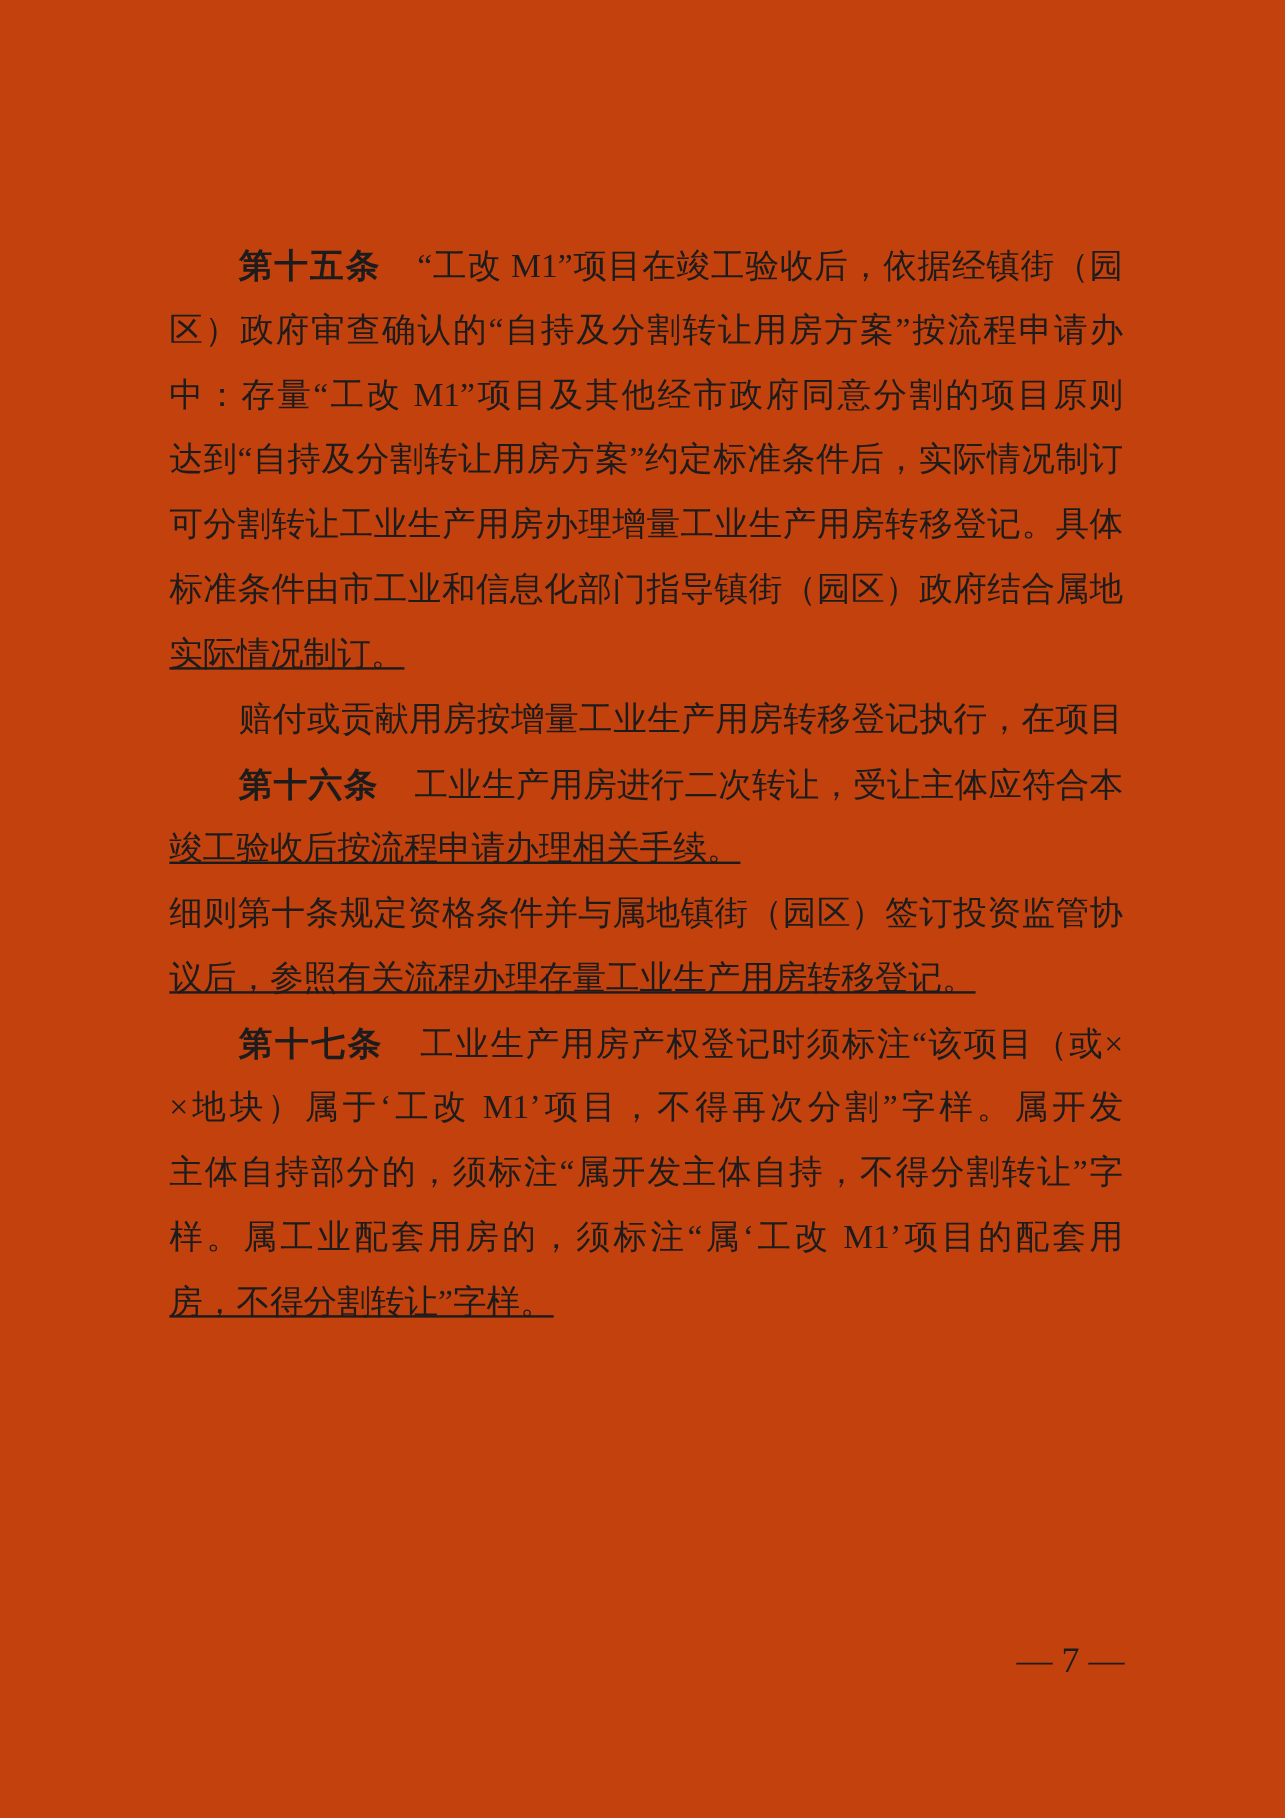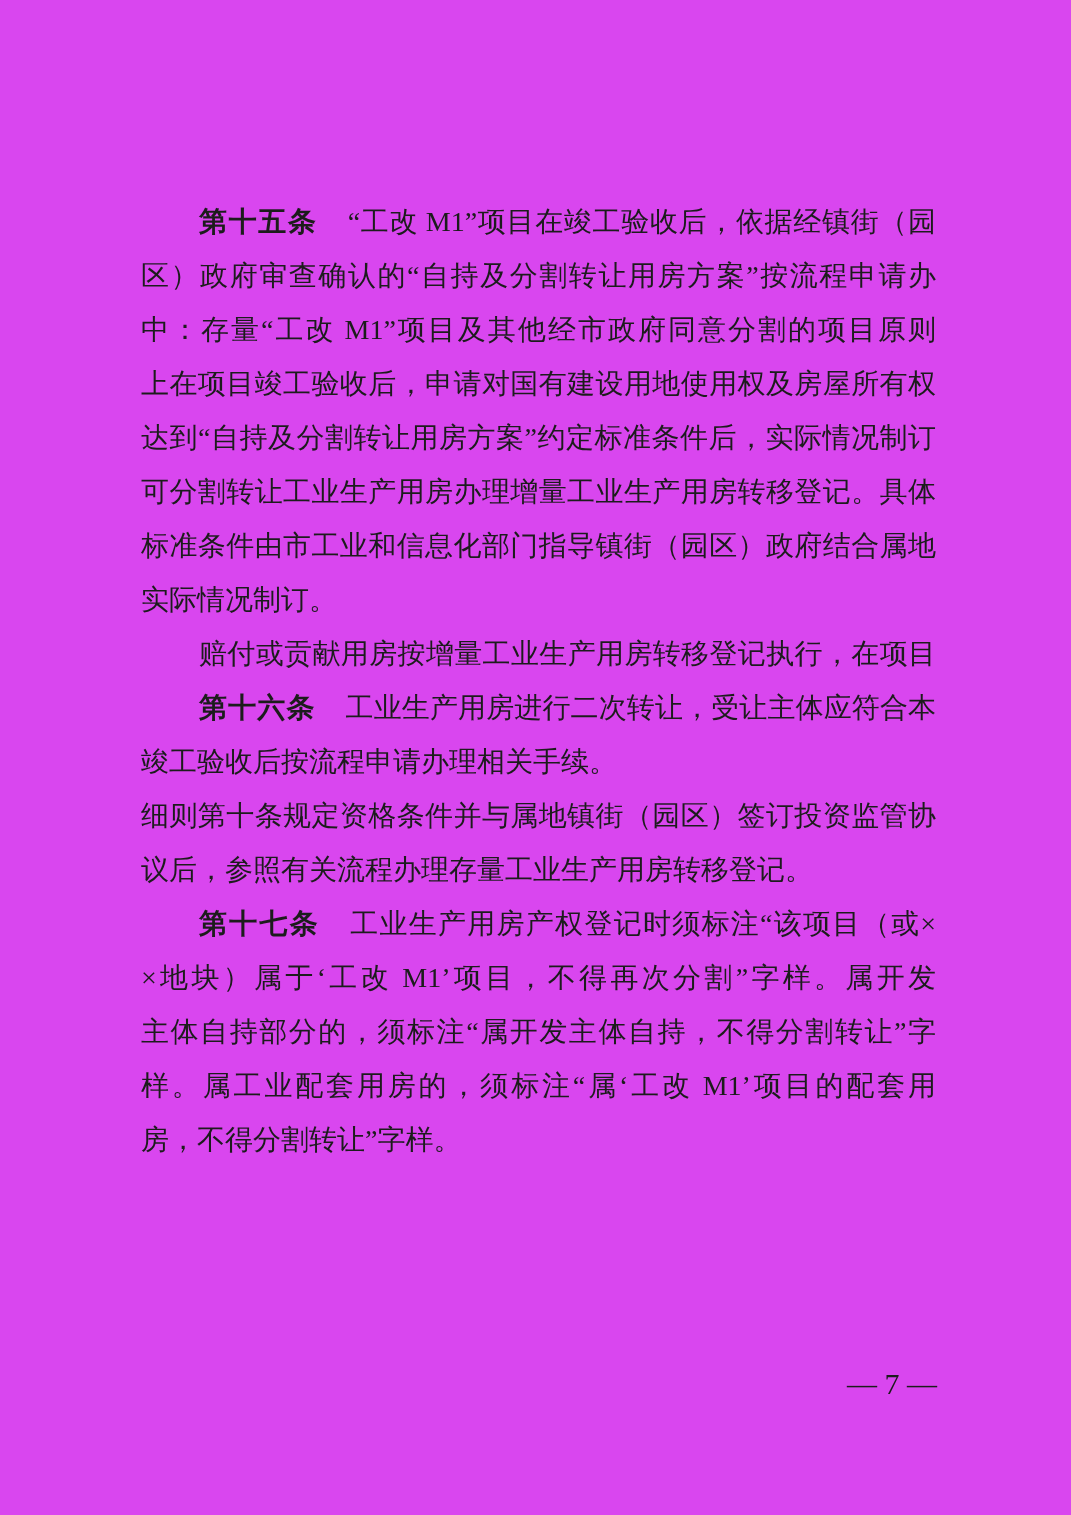--- a/index.html
+++ b/index.html
@@ -11,40 +11,41 @@
     width: 1071px;
     height: 1515px;
     background: #ffffff;
     color: #1c1c1c;
     font-family: "Liberation Serif", serif;
     overflow: hidden;
   }
   .page {
     position: absolute;
     inset: 0;
-    background: #d946ef;
+    background: #c2410c;
   }
   .doc-text {
     position: absolute;
     left: 141px;
     top: 195px;
     width: 795px;
   }
   .line {
     font-size: 28px;
     height: 54px;
     line-height: 54px;
     text-align: justify;
     text-align-last: justify;
     overflow: hidden;
     white-space: normal;
   }
   .line.end {
     text-align: center;
     text-align-last: left;
+    text-decoration: underline;
   }
   .line.indent {
     padding-left: 58px;
   }
   .head {
     font-weight: 700;
     font-family: "Liberation Sans", sans-serif;
     margin-right: 30px;
     letter-spacing: 1px;
   }
@@ -65,21 +66,20 @@
 
   <div class="doc-text">
 
     <div class="line indent"><span class="head">第十五条</span><span>“工改 M1”项目在竣工验收后，依据经镇街（园</span></div>
 
     <div class="line"><span>区）政府审查确认的“自持及分割转让用房方案”按流程申请办</span></div>
 
 
     <div class="line"><span>中：存量“工改 M1”项目及其他经市政府同意分割的项目原则</span></div>
 
-    <div class="line"><span>上在项目竣工验收后，申请对国有建设用地使用权及房屋所有权</span></div>
 
 
 
     <div class="line"><span>达到“自持及分割转让用房方案”约定标准条件后，实际情况制订</span></div>
 
     <div class="line"><span>可分割转让工业生产用房办理增量工业生产用房转移登记。具体</span></div>
 
     <div class="line"><span>标准条件由市工业和信息化部门指导镇街（园区）政府结合属地</span></div>
 
     <div class="line end"><span>实际情况制订。</span></div>

